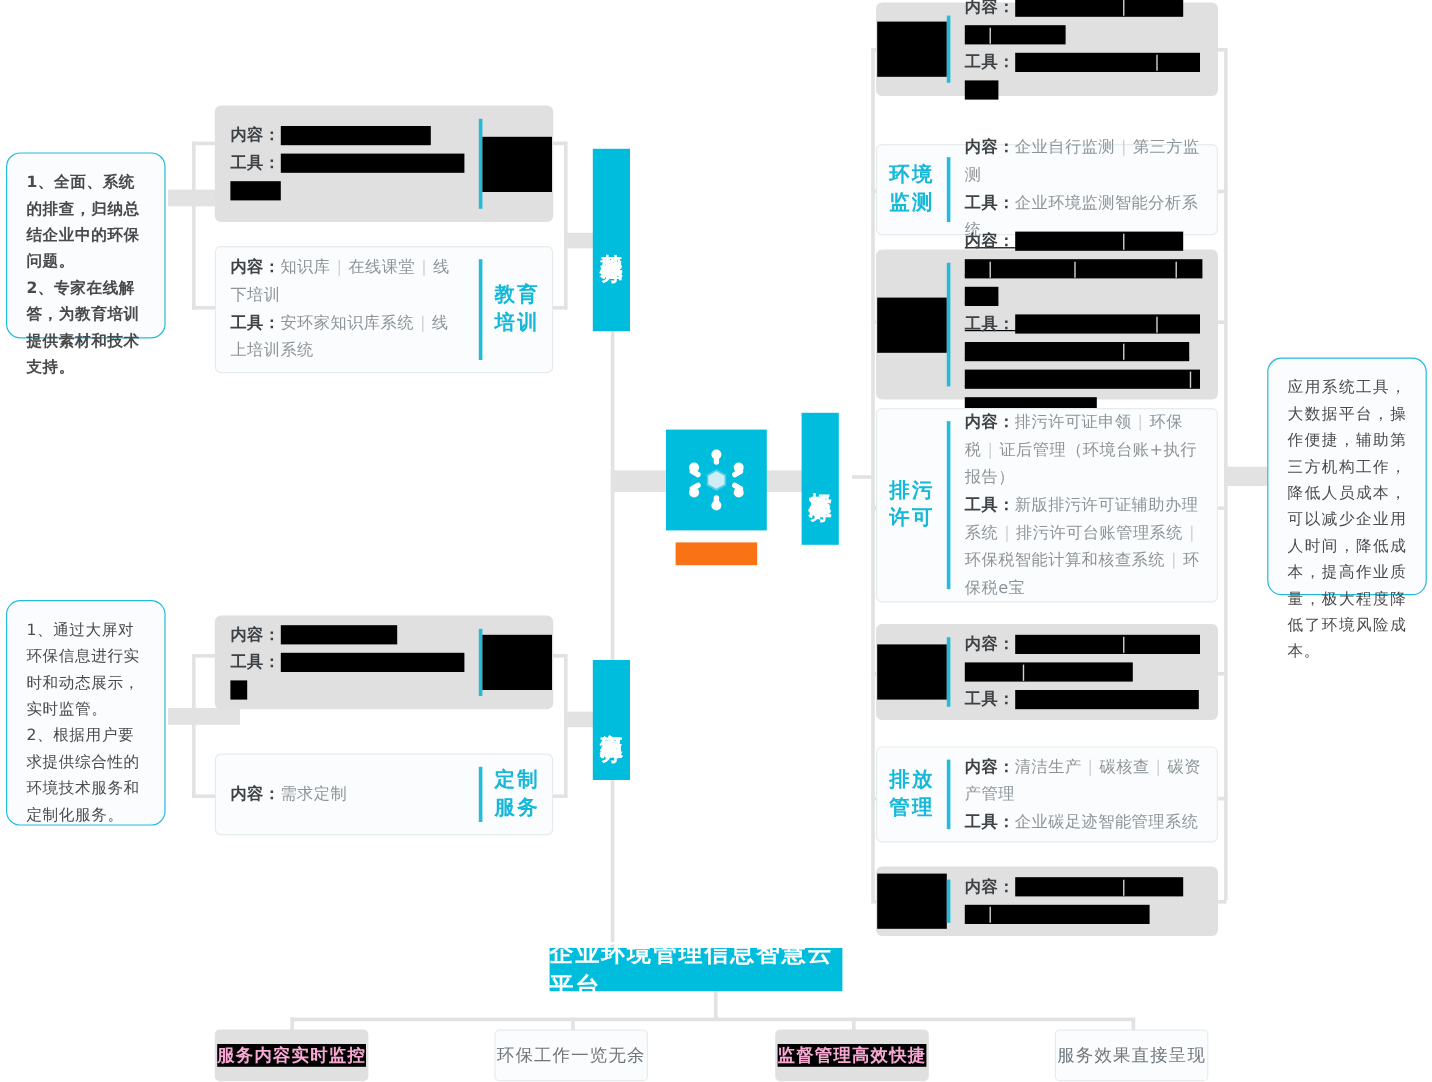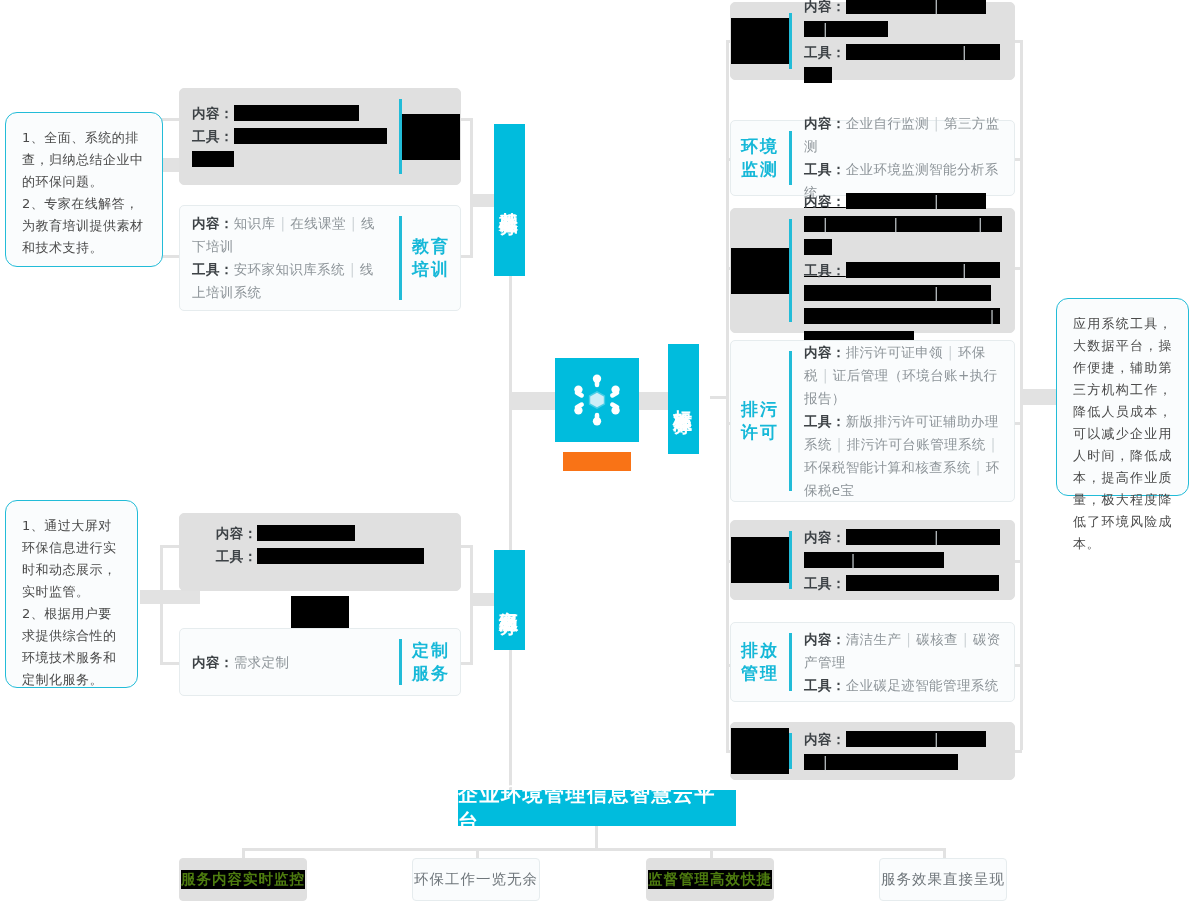--- a/index.html
+++ b/index.html
@@ -86,21 +86,21 @@
     display:flex;align-items:center;justify-content:center;
     font-weight:bold;font-size:20px;letter-spacing:1.5px;
   }
   .bbox{
     position:absolute;box-sizing:border-box;
     display:flex;align-items:center;justify-content:center;
     font-size:14.5px;letter-spacing:1px;border-radius:4px;
   }
   .bbox.plain{background:#fafcfd;border:1px solid #e6ecee;color:#6f767b;}
   .bbox.hl{background:#e0e0e0;border:1px solid #e0e0e0;}
-  .bbox.hl .sel{background:#000;color:#4d7c0f;font-weight:bold;}
+  .bbox.hl .sel{background:#000;color:#f9a8d4;font-weight:bold;}
 </style>
 </head>
 <body>
 
 <div class="canvas">
 
   <div class="ln lnh" style="left:140px;top:158px;width:60px;height:14px;"></div>
   <div class="ln lnv" style="left:162px;top:145px;height:0px;"></div>
   <div class="ln lnv" style="left:160px;top:118px;height:140px;"></div>
   <div class="ln lnh" style="left:160px;top:118px;width:22px;"></div>
@@ -147,21 +147,21 @@
   <div class="ln lnh" style="left:1008px;top:750px;width:14px;"></div>
   <div class="ln lnh" style="left:1020px;top:389px;width:36px;height:16px;"></div>
 
   <div class="ln lnv" style="left:595px;top:826px;height:24px;"></div>
   <div class="ln lnh" style="left:242px;top:848px;width:702px;"></div>
   <div class="ln lnv" style="left:242px;top:848px;height:14px;"></div>
   <div class="ln lnv" style="left:476px;top:848px;height:14px;"></div>
   <div class="ln lnv" style="left:710px;top:848px;height:14px;"></div>
   <div class="ln lnv" style="left:943px;top:848px;height:14px;"></div>
 
-  <div class="note" style="left:5px;top:112px;width:158px;height:155px;">
+  <div class="note" style="left:5px;top:127px;width:133px;height:155px;font-weight:bold;">
     <span style="white-space:pre-line">1、全面、系统的排查，归纳总结企业中的环保问题。
 2、专家在线解答，为教育培训提供素材和技术支持。</span>
   </div>
 
   <div class="note" style="left:5px;top:500px;width:133px;height:188px;">
     <span style="white-space:pre-line">1、通过大屏对环保信息进行实时和动态展示，实时监管。
 2、根据用户要求提供综合性的环境技术服务和定制化服务。</span>
   </div>
 
   <div class="note r" style="left:1056px;top:298px;width:133px;height:198px;">
@@ -189,21 +189,21 @@
       </div>
       <div class="sline">
         <b>工具：</b><span>安环家知识库系统<span class="sep">|</span>线上培训系统</span>
       </div>
     </div>
     <div class="sbar"></div>
     <div class="stag">教育
 培训</div>
   </div>
 
-  <div class="srow hl rtag" style="left:179px;top:513px;width:282px;height:78px;flex-direction:column;">
+  <div class="srow hl rtag" style="left:179px;top:513px;width:282px;height:78px;">
     <div class="sbody">
       <div class="sline">
         <b>内容：</b><span class="hlmask">环保大数据服务</span>
       </div>
       <div class="sline">
         <b>工具：</b><span class="hlmask">企业环境管理信息智慧系统</span>
       </div>
     </div>
     <div class="sbar"></div>
     <div class="stag hlmask">智慧
@@ -347,21 +347,21 @@
     <div class="sbody">
       <div class="sline">
         <b>内容：</b><span>清洁生产<span class="sep">|</span>碳核查<span class="sep">|</span>碳资产管理</span>
       </div>
       <div class="sline">
         <b>工具：</b><span>企业碳足迹智能管理系统</span>
       </div>
     </div>
   </div>
 
-  <div class="banner" style="left:458px;top:790px;width:278px;height:36px;">
+  <div class="banner" style="left:458px;top:790px;width:244px;height:36px;">
     <span>企业环境管理信息智慧云平台</span>
   </div>
 
   <div class="bbox hl" style="left:179px;top:858px;width:128px;height:43px;">
     <span class="sel">服务内容实时监控</span>
   </div>
   <div class="bbox plain" style="left:412px;top:858px;width:128px;height:43px;">
     <span>环保工作一览无余</span>
   </div>
   <div class="bbox hl" style="left:646px;top:858px;width:128px;height:43px;">

